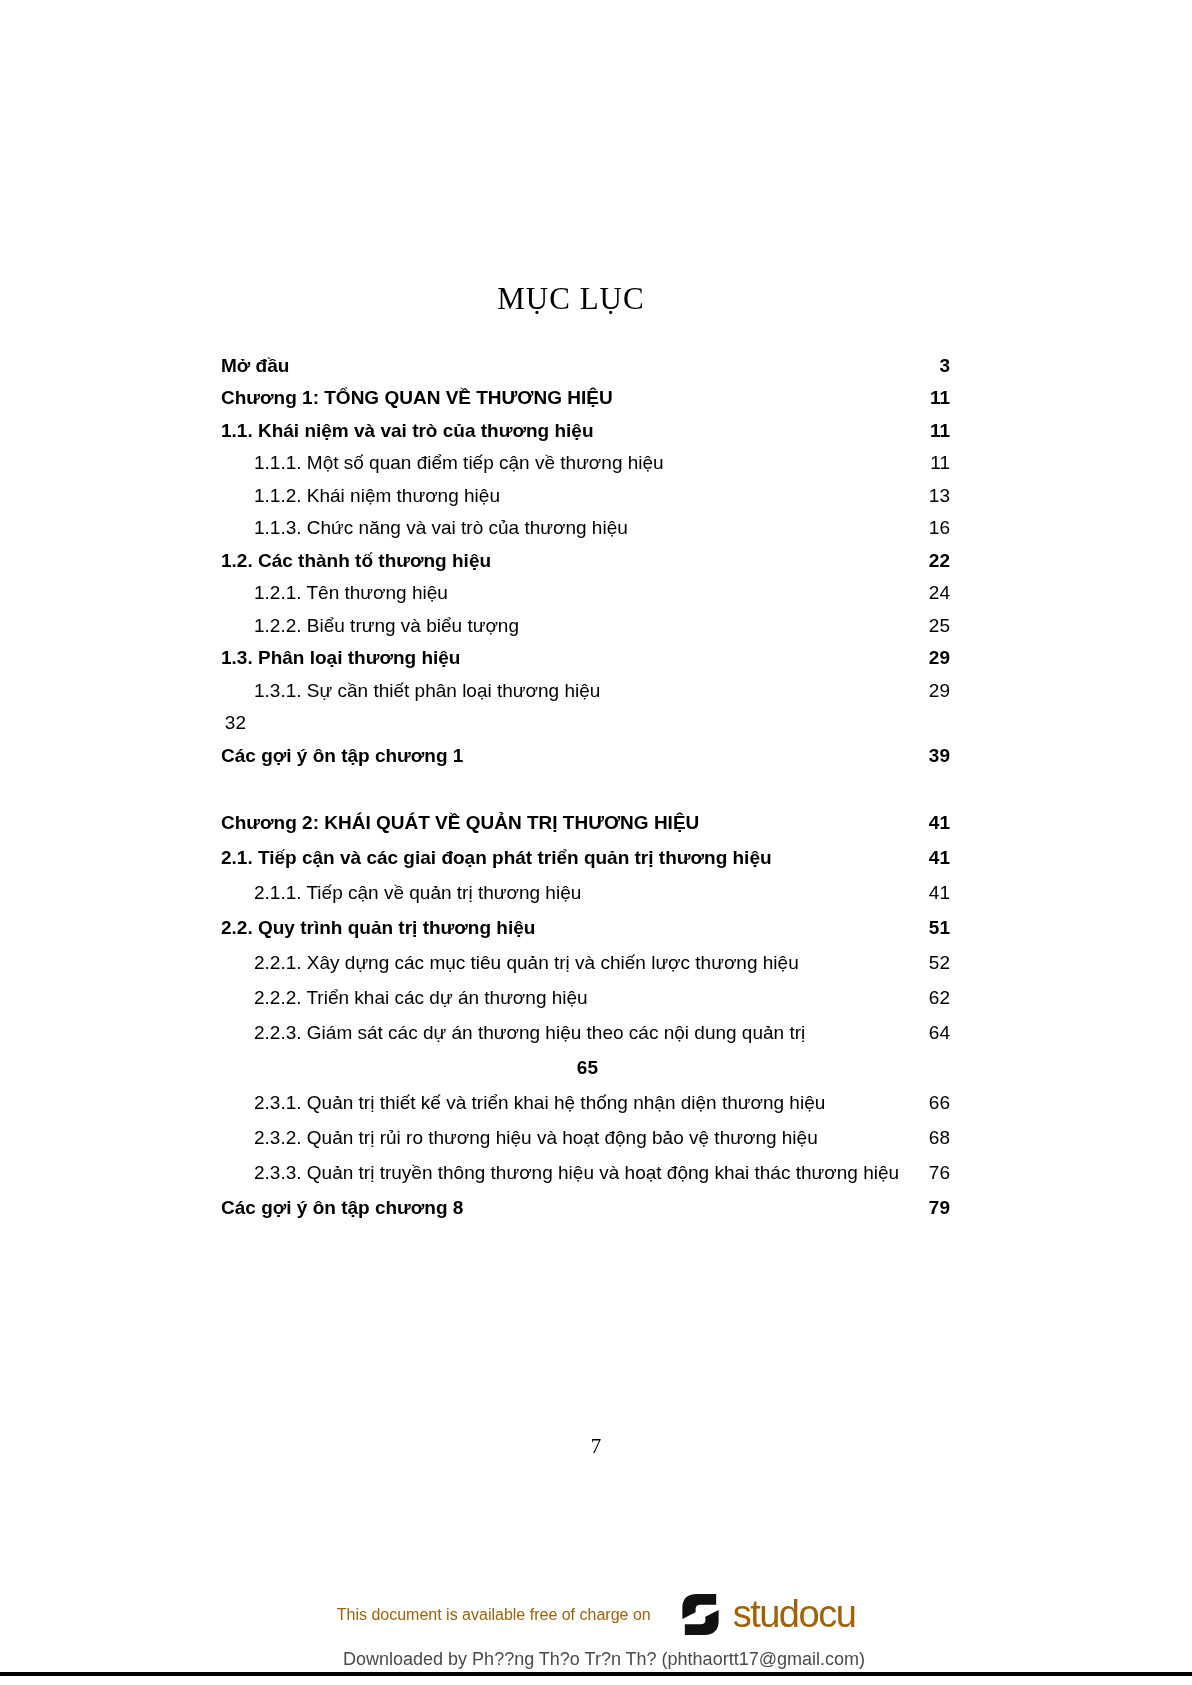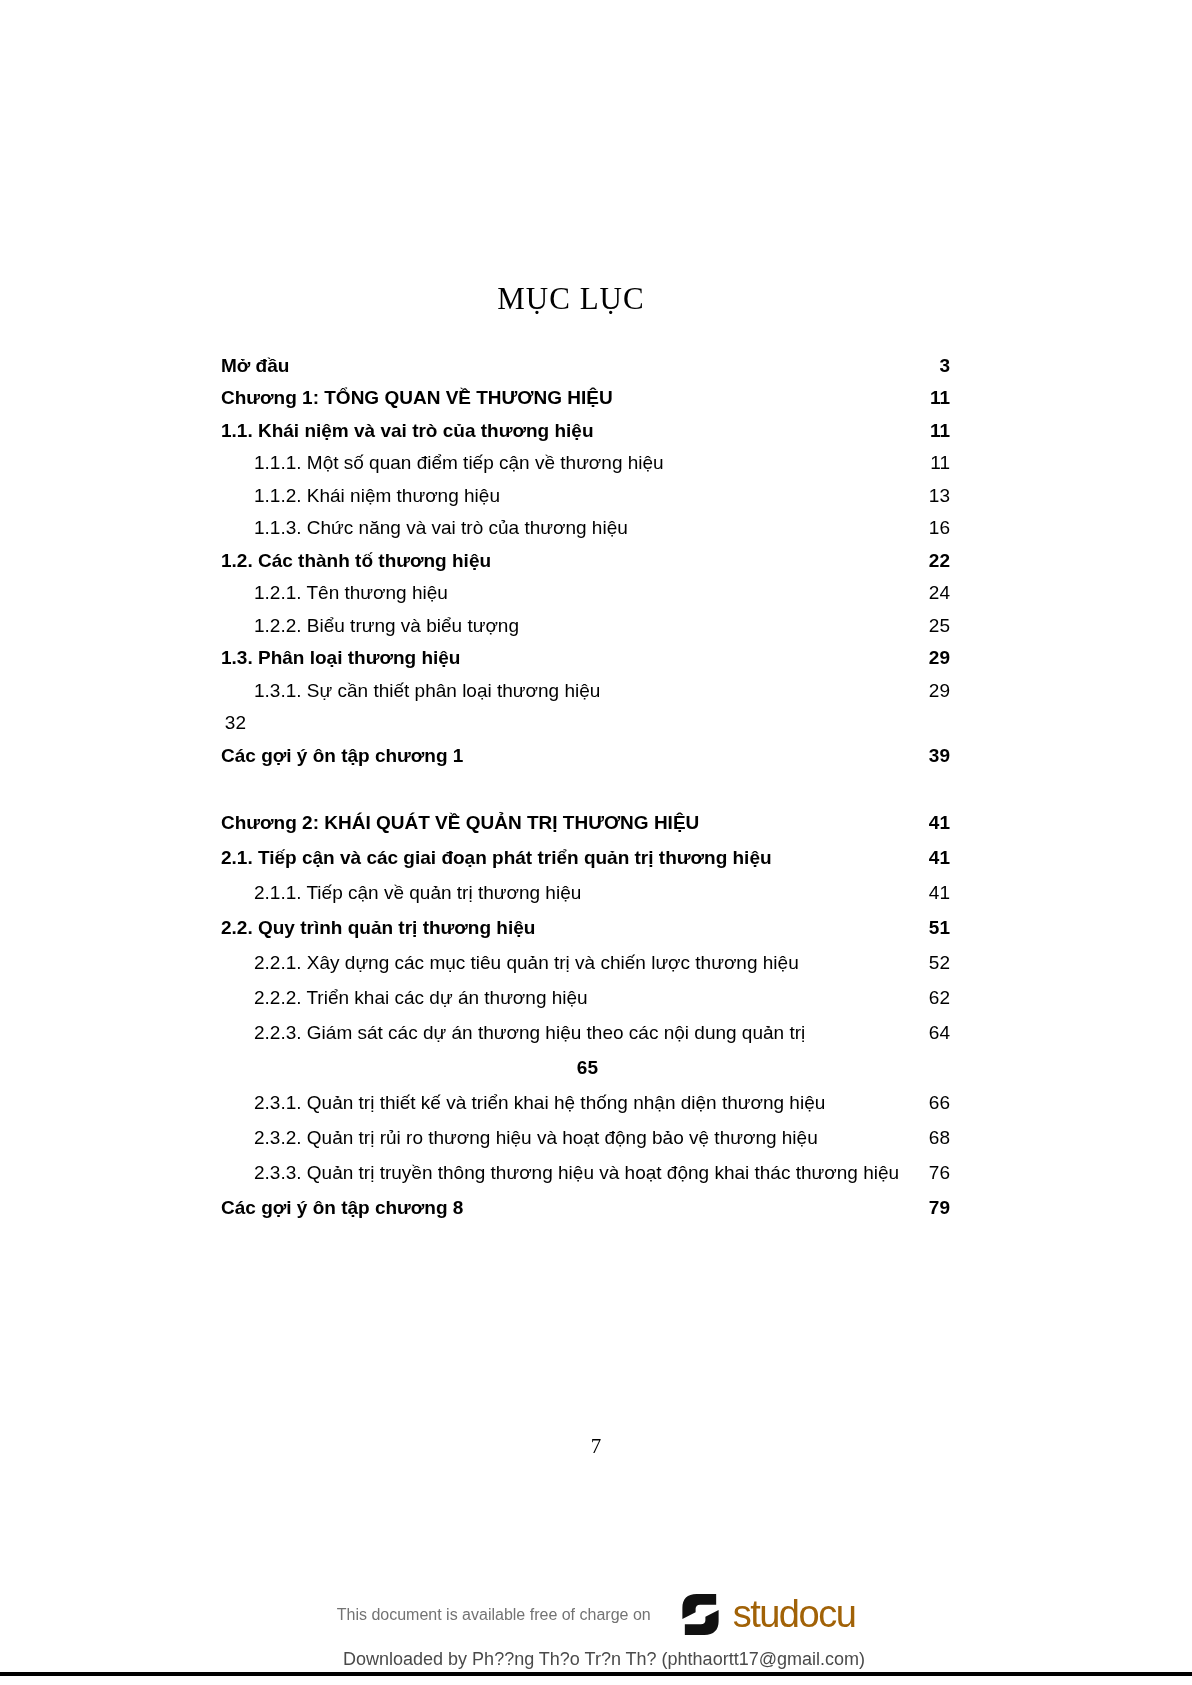--- a/index.html
+++ b/index.html
@@ -31,21 +31,21 @@
   .toc-page { width:36px; text-align:right; flex:none; }
   .page-num {
     position:absolute; top:1434px; left:0; width:1192px;
     text-align:center;
     font-family:"Liberation Serif", serif; font-size:21px;
   }
   .footer-row {
     position:absolute; top:1591px; left:0; width:1192px;
     display:flex; justify-content:center; align-items:center;
   }
-  .footer-note { font-size:16px; color:#737373; margin-right:26px; }
+  .footer-note { font-size:16px; color:#a16207; margin-right:26px; }
   .brand-icon { width:47px; height:47px; margin-right:9px; }
   .brand-icon svg { display:block; width:47px; height:47px; }
   .brand-word {
     font-size:38px; font-weight:400; letter-spacing:-1.5px;
     color:#a16207; font-family:"Liberation Sans", sans-serif;
   }
   .downloaded {
     position:absolute; top:1649px; left:8px; width:1192px;
     text-align:center; font-size:18px; color:#4a4a4a;
   }

